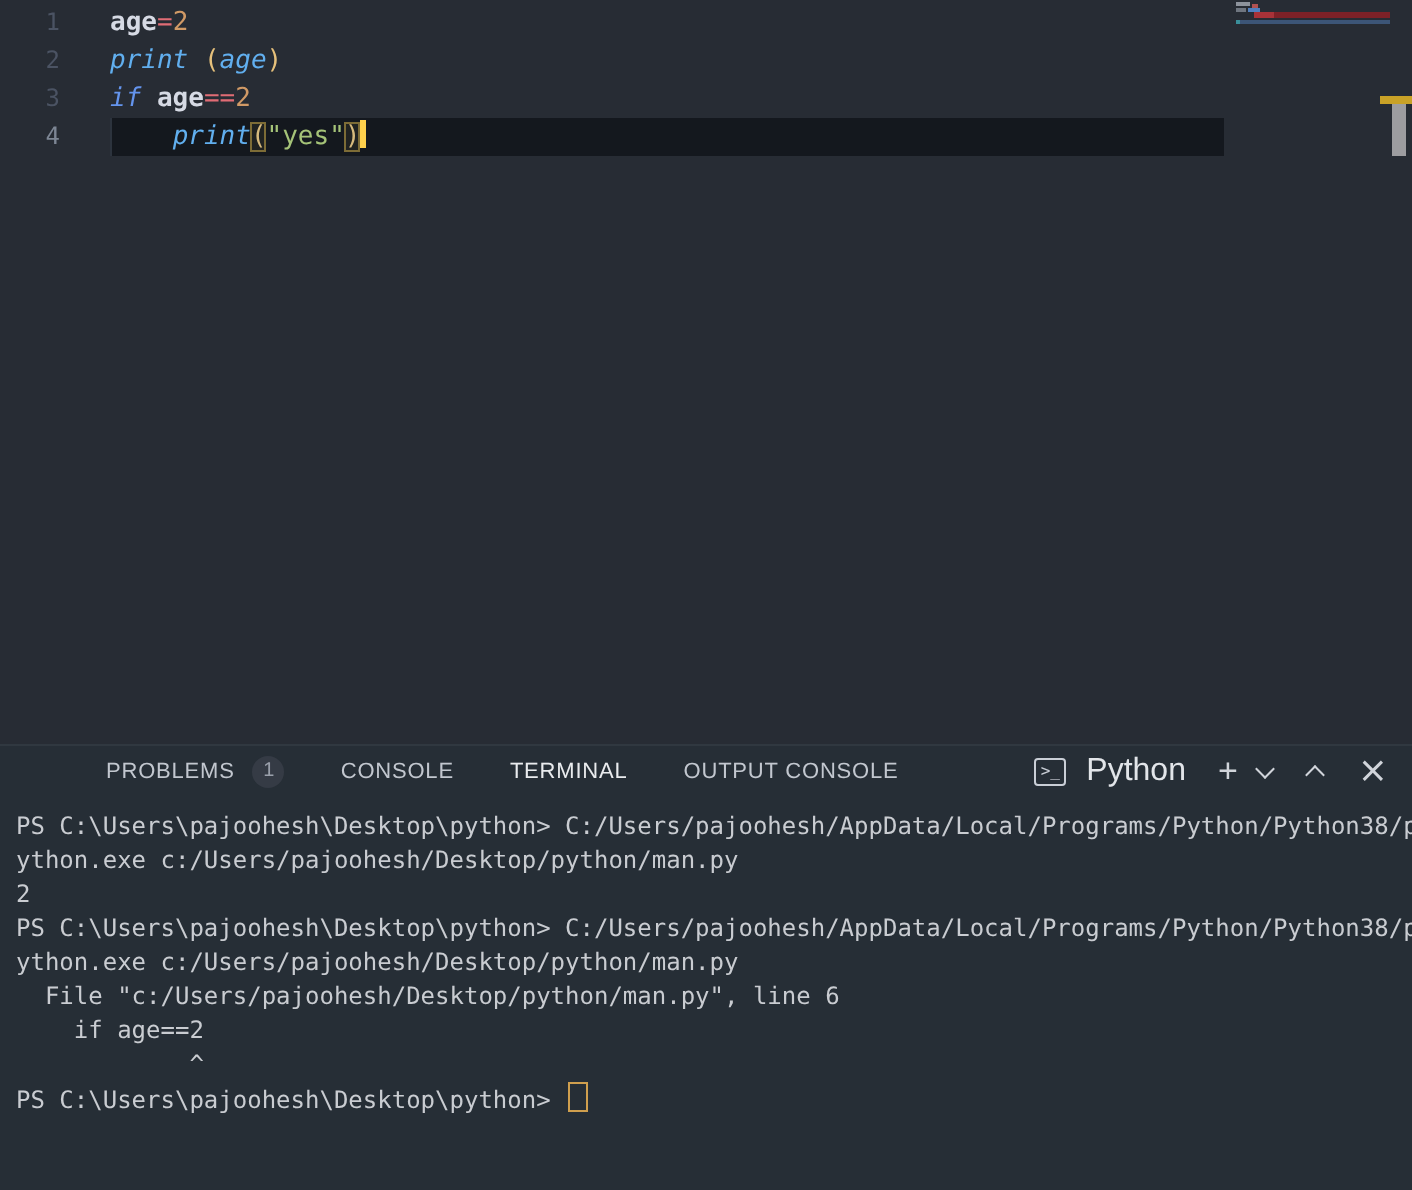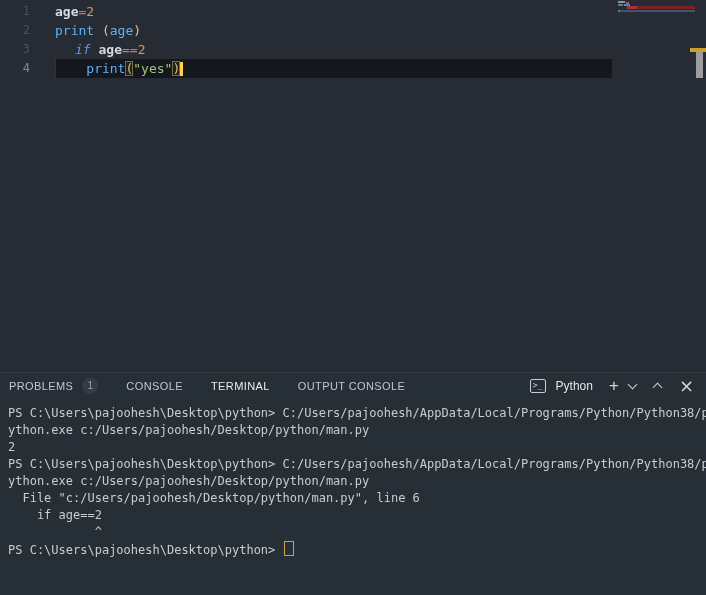--- a/index.html
+++ b/index.html
@@ -13,22 +13,22 @@
         font-family:"DejaVu Sans Mono","Liberation Mono",monospace;font-size:13px;}
   .crow .hl{display:none;}
   .crow.current .hl{display:block;position:absolute;left:55px;top:0;width:556px;height:19px;
         background:#14181e;border-left:1px solid #2c333d;}
   .lnum{position:absolute;left:0;top:0;width:30px;text-align:right;color:#4b5363;font-size:12px;}
   .crow.current .lnum{color:#7d8694;}
   .ctext{position:absolute;left:55px;top:0;white-space:pre;}
   .tk-id{color:#d6dae4;font-weight:bold;}
   .tk-op{color:#e06c75;}
   .tk-num{color:#d19a66;}
-  .tk-fn{color:#61afef;}
-  .tk-kw{color:#6494ed;font-style:italic;margin-left:20px;}
+  .tk-fn{color:#61afef;font-style:italic;}
+  .tk-kw{color:#6494ed;font-style:italic;}
   .tk-par{color:#e5c07b;}
   .tk-parm{color:#d7ba7d;outline:1px solid #7d6c36;outline-offset:-1px;background:rgba(125,108,54,.12);}
   .tk-str{color:#a5c378;}
   .tk-ws{color:#d6dae4;}
   .code-cursor{display:inline-block;width:3px;height:14px;background:#ffd04c;
         vertical-align:middle;margin-left:0px;margin-top:-2px;}
 
   
   #minimap{position:absolute;left:615px;top:0;width:91px;height:14px;}
   .mpx{position:absolute;}
@@ -36,32 +36,32 @@
   
   #pointer-artifact{position:absolute;left:688px;top:47px;width:18px;height:32px;}
   #pa-bar{position:absolute;left:2px;top:1px;width:16px;height:4px;background:#c9a227;}
   #pa-stem{position:absolute;left:8px;top:5px;width:7px;height:26px;background:#9d9da0;}
 
   
   #panel{position:absolute;left:0;top:372px;width:706px;height:223px;background:#262e36;
          border-top:1px solid rgba(140,150,160,0.10);}
   #panel-header{position:relative;height:26px;display:flex;align-items:center;
         justify-content:space-between;padding:0 12px 0 9px;}
-  #panel-tabs{display:flex;align-items:center;gap:28px;}
+  #panel-tabs{display:flex;align-items:center;gap:28px;margin-left:44px;}
   .ptab{display:flex;align-items:center;gap:9px;font-size:11px;letter-spacing:.4px;
         color:#c2c7cf;cursor:pointer;height:26px;line-height:26px;}
   .ptab.active{color:#e9ebee;}
   .badge{display:inline-flex;align-items:center;justify-content:center;
         width:16px;height:16px;border-radius:50%;background:#353b45;color:#9aa0ab;
         font-size:10px;letter-spacing:0;}
   #panel-actions{display:flex;align-items:center;gap:10px;color:#d0d4da;}
   #term-badge-icon{width:14px;height:12px;border:1px solid #c9ced6;border-radius:2px;
         font-family:"DejaVu Sans Mono",monospace;font-size:8px;line-height:11px;
         text-align:center;color:#c9ced6;}
-  #shell-label{font-size:12px;color:#e2e5e9;margin-right:6px;}
+  #shell-label{font-size:16px;color:#e2e5e9;margin-right:6px;}
   .act-plus{font-size:17px;font-weight:400;line-height:16px;color:#d0d4da;cursor:pointer;}
   .chev{display:inline-block;width:6px;height:6px;border-right:1.5px solid #d0d4da;
         border-bottom:1.5px solid #d0d4da;}
   .chev.down{transform:rotate(45deg);margin-top:-3px;}
   .chev.up{transform:rotate(-135deg);margin-top:3px;margin-left:8px;}
   .act-close{font-size:18px;line-height:16px;color:#d0d4da;cursor:pointer;margin-left:8px;
         font-family:"DejaVu Sans",sans-serif;}
 
   
   #terminal{position:absolute;left:0;top:26px;width:706px;height:197px;overflow:hidden;}

